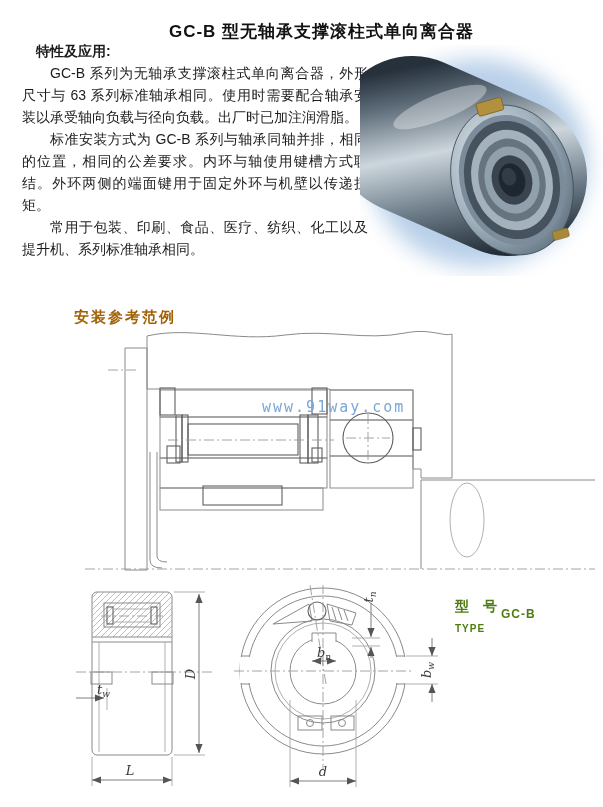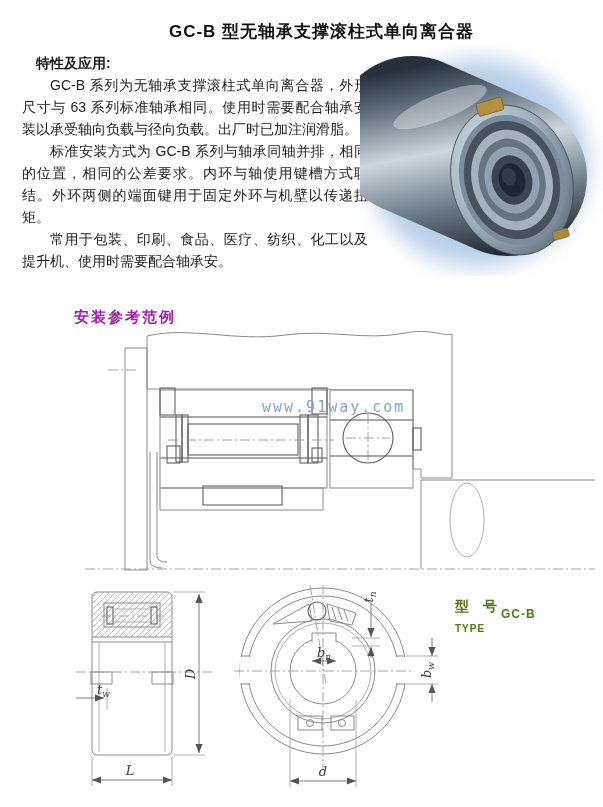--- a/index.html
+++ b/index.html
@@ -2,25 +2,25 @@
 <html><head>
 <meta charset="utf-8">
 <style>
   html,body{margin:0;padding:0;background:#ffffff;}
   #page{position:relative;width:603px;height:807px;background:#fff;overflow:hidden;
         font-family:"Liberation Sans",sans-serif;color:#1c1c1c;}
   .title{position:absolute;left:40px;right:0;top:9px;text-align:center;
          font-size:17px;font-weight:bold;letter-spacing:1px;color:#111;}
   .intro{position:absolute;left:22px;top:36px;width:346px;font-size:14px;
          line-height:22px;text-align:justify;}
-  .intro .hd{font-weight:bold;margin:16px 0 0 14px;}
+  .intro .hd{font-weight:bold;margin:4px 0 0 14px;}
   .intro p{margin:0;text-indent:2em;}
   .photo-wrap{position:absolute;left:360px;top:45px;width:243px;height:231px;}
   .inst-head{position:absolute;left:74px;top:308px;font-size:15px;font-weight:bold;
-             letter-spacing:2px;color:#a21caf;}
+             letter-spacing:2px;color:#a16207;}
   .inst-svg{position:absolute;left:60px;top:330px;}
   .dims-svg{position:absolute;left:60px;top:585px;}
   .type-plate{position:absolute;left:453px;top:598px;width:120px;height:40px;
               color:#4d7c0f;font-weight:bold;}
   .type-plate .cn{position:absolute;left:2px;top:0;font-size:14px;letter-spacing:5px;}
   .type-plate .en{position:absolute;left:2px;top:25px;font-size:10px;letter-spacing:1px;}
   .type-plate .model{position:absolute;left:48px;top:9px;font-size:12px;letter-spacing:1px;}
   
   .ln{stroke:#8a8a8a;stroke-width:1;fill:none;}
   .lnd{stroke:#5f5f5f;stroke-width:1.1;fill:none;}
@@ -35,21 +35,21 @@
 <body>
 
 <div id="page">
 
   <h1 class="title">GC-B 型无轴承支撑滚柱式单向离合器</h1>
 
   <div class="intro">
     <div class="hd">特性及应用:</div>
     <p>GC-B 系列为无轴承支撑滚柱式单向离合器，外形尺寸与 63 系列标准轴承相同。使用时需要配合轴承安 装以承受轴向负载与径向负载。出厂时已加注润滑脂。</p>
     <p>标准安装方式为 GC-B 系列与轴承同轴并排，相同的位置，相同的公差要求。内环与轴使用键槽方式联 结。外环两侧的端面键用于固定外环与机壁以传递扭矩。</p>
-    <p>常用于包装、印刷、食品、医疗、纺织、化工以及提升机、使用时需要配合轴承安。</p>
+    <p>常用于包装、印刷、食品、医疗、纺织、化工以及提升机、系列标准轴承相同。</p>
   </div>
 
   <div class="photo-wrap">
     <svg width="243" height="231" viewBox="0 0 243 231">
       <defs>
         <filter id="blur8" x="-50%" y="-50%" width="200%" height="200%">
             <feGaussianBlur stdDeviation="11"></feGaussianBlur>
           </filter>
         <linearGradient id="bodyg" gradientUnits="userSpaceOnUse" x1="93" y1="14" x2="130" y2="208">
           <stop offset="0" stop-color="#26313c"></stop>

